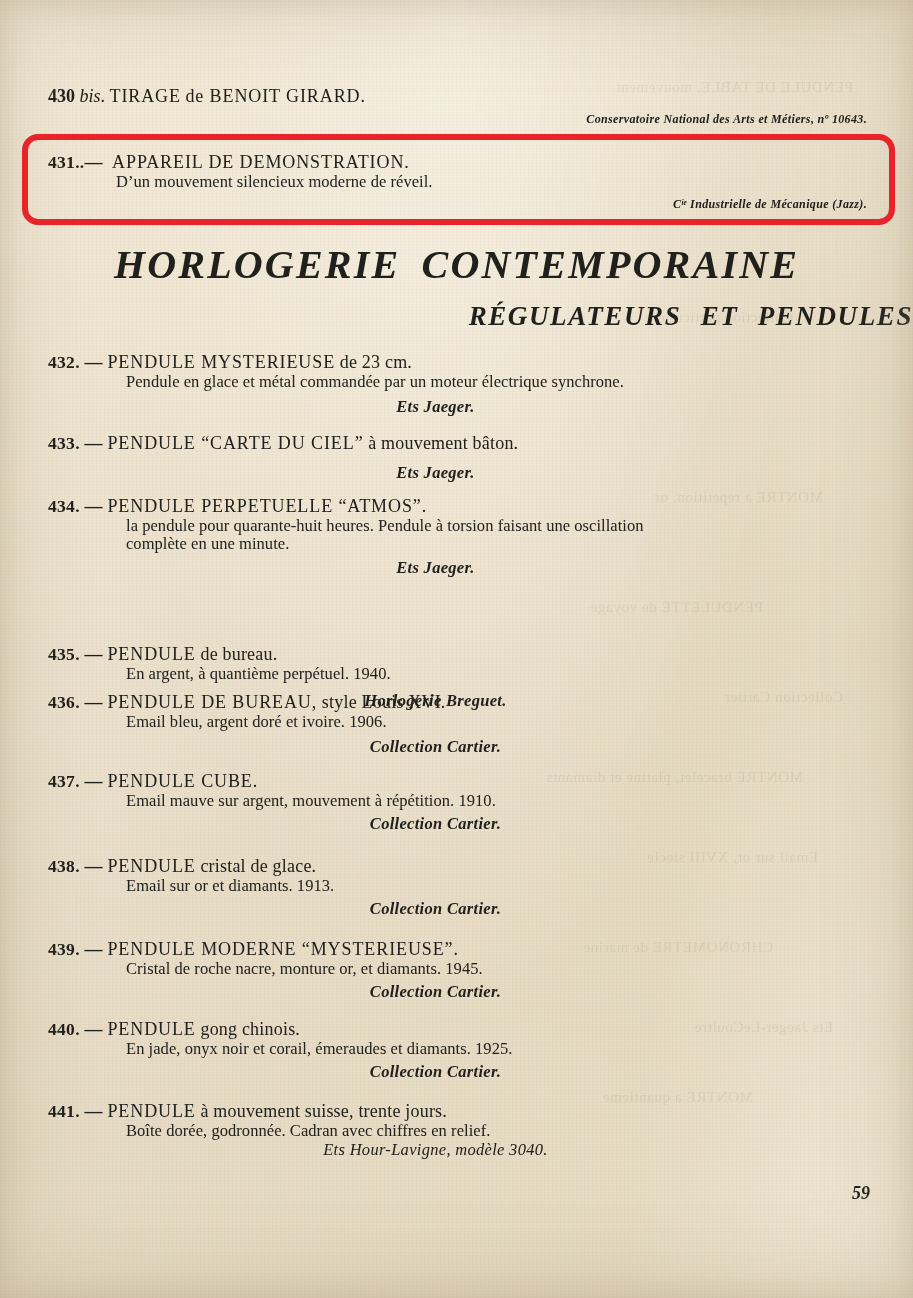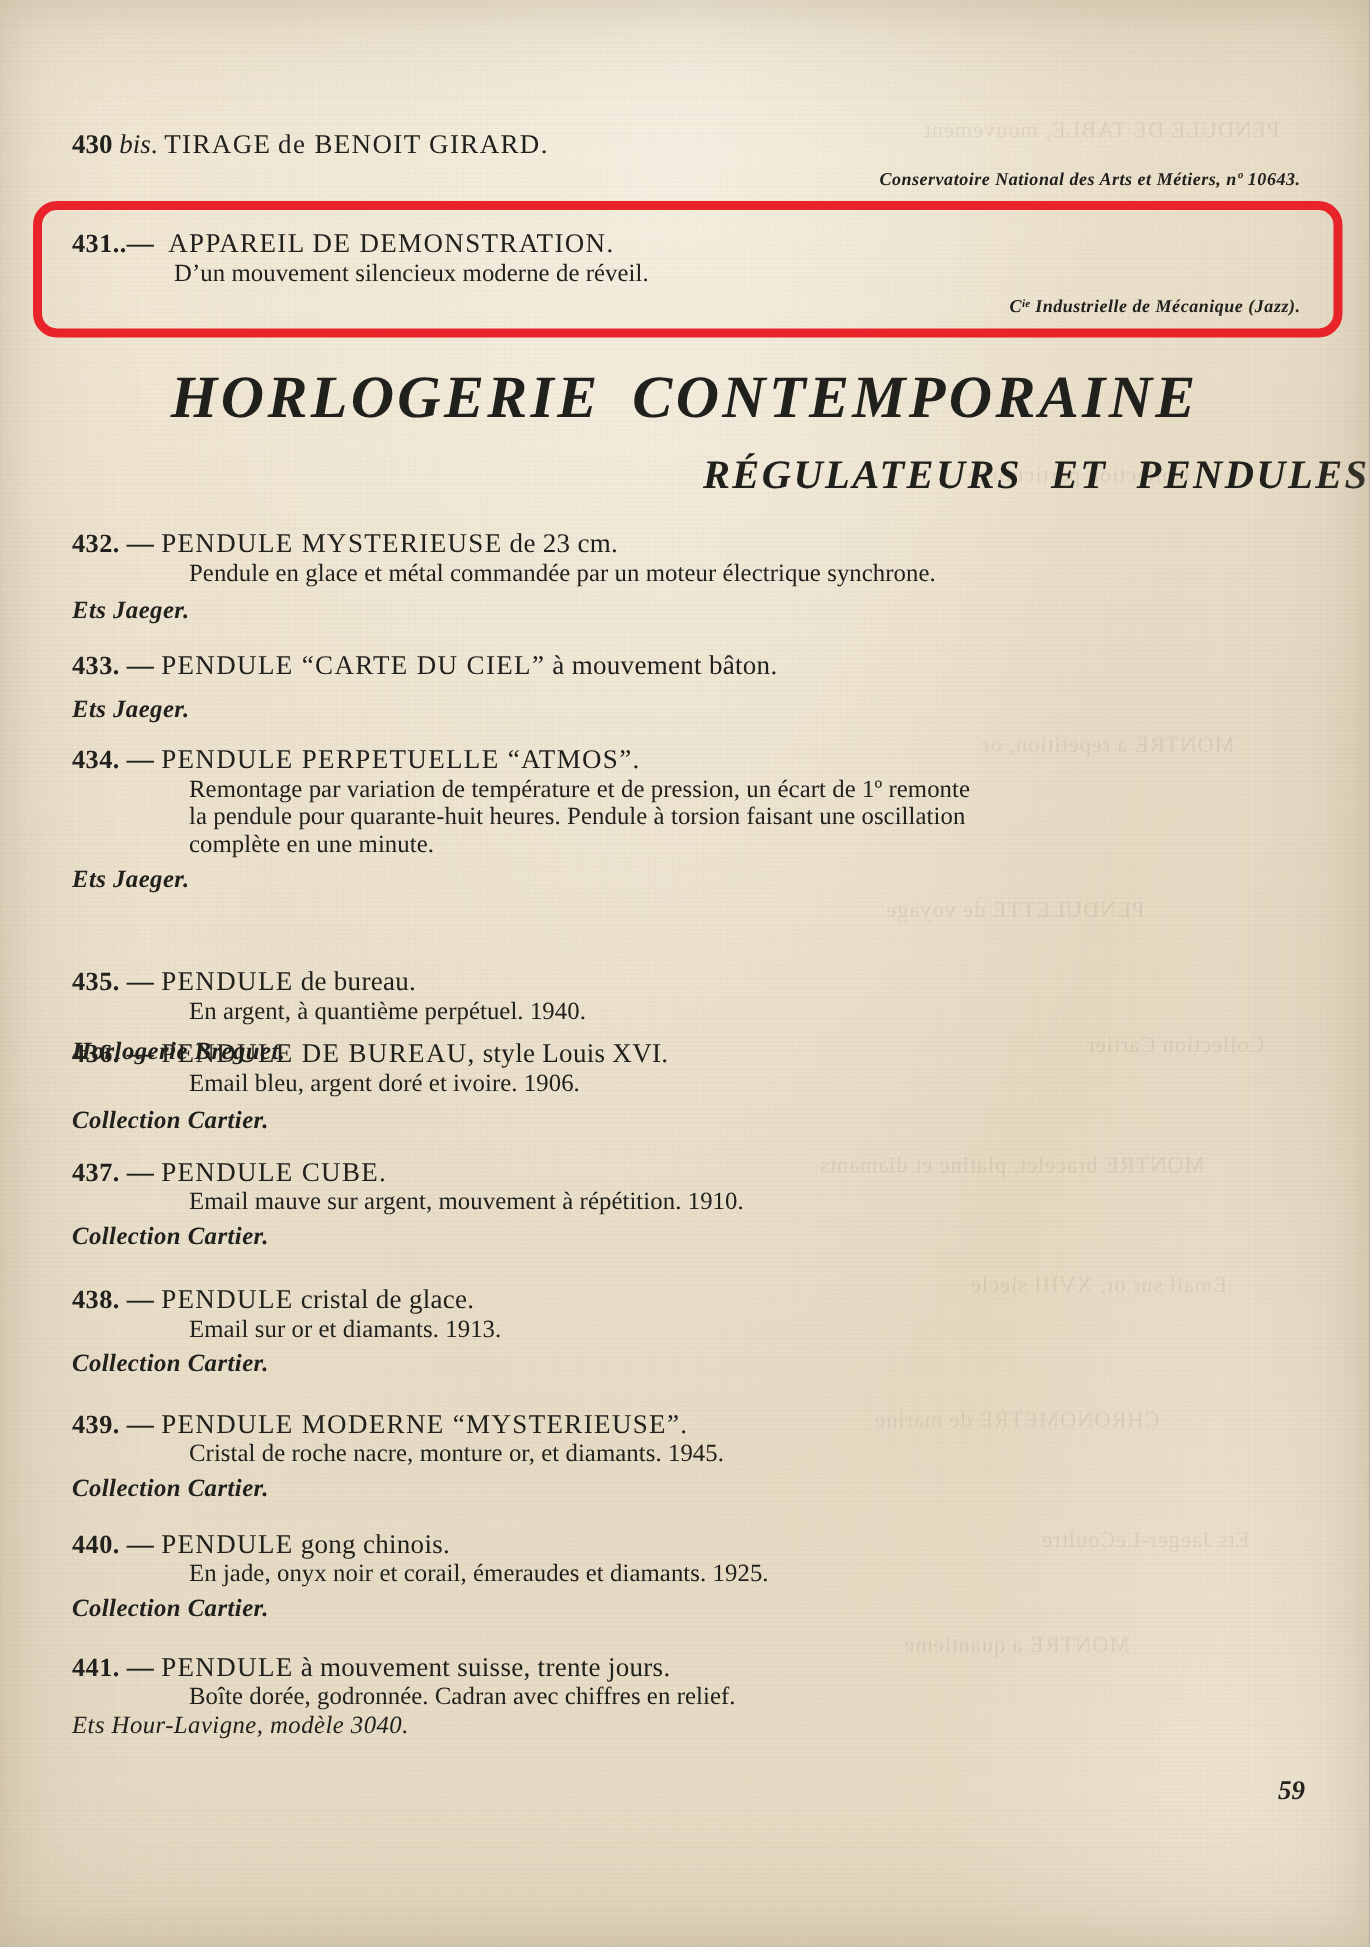--- a/index.html
+++ b/index.html
@@ -87,21 +87,21 @@
   .caps { letter-spacing: .9px; }
 
   .desc {
     font-size: 16.5px;
     letter-spacing: .05px;
     margin-left: 78px;
   }
 
   .attr {
     display: block;
-    text-align: left;
+    text-align: center;
     font-style: italic;
     font-weight: bold;
     font-size: 16.5px;
     letter-spacing: .3px;
     padding-right: 45px;
   }
   .attr-light {
     font-weight: normal;
   }
 
@@ -217,21 +217,20 @@
       <span class="ln head">
         <span class="num">433.</span>&nbsp;<span class="dash">—</span>&nbsp;<span class="caps">PENDULE “CARTE DU CIEL”</span><span> à mouvement bâton.</span>
       </span>
       <span class="attr" style="margin-top:9px;">Ets Jaeger.</span>
     </div>
 
     <div class="entry" style="top:496px;">
       <span class="ln head">
         <span class="num">434.</span>&nbsp;<span class="dash">—</span>&nbsp;<span class="caps">PENDULE PERPETUELLE “ATMOS”.</span><span></span>
       </span>
-      <span class="ln desc">Remontage par variation de température et de pression, un écart de 1º remonte</span>
       <span class="ln desc">la pendule pour quarante-huit heures. Pendule à torsion faisant une oscillation</span>
       <span class="ln desc">complète en une minute.</span>
       <span class="attr" style="margin-top:4px;">Ets Jaeger.</span>
     </div>
 
     <div class="entry" style="top:644px;">
       <span class="ln head">
         <span class="num">435.</span>&nbsp;<span class="dash">—</span>&nbsp;<span class="caps">PENDULE</span><span> de bureau.</span>
       </span>
       <span class="ln desc">En argent, à quantième perpétuel. 1940.</span>

